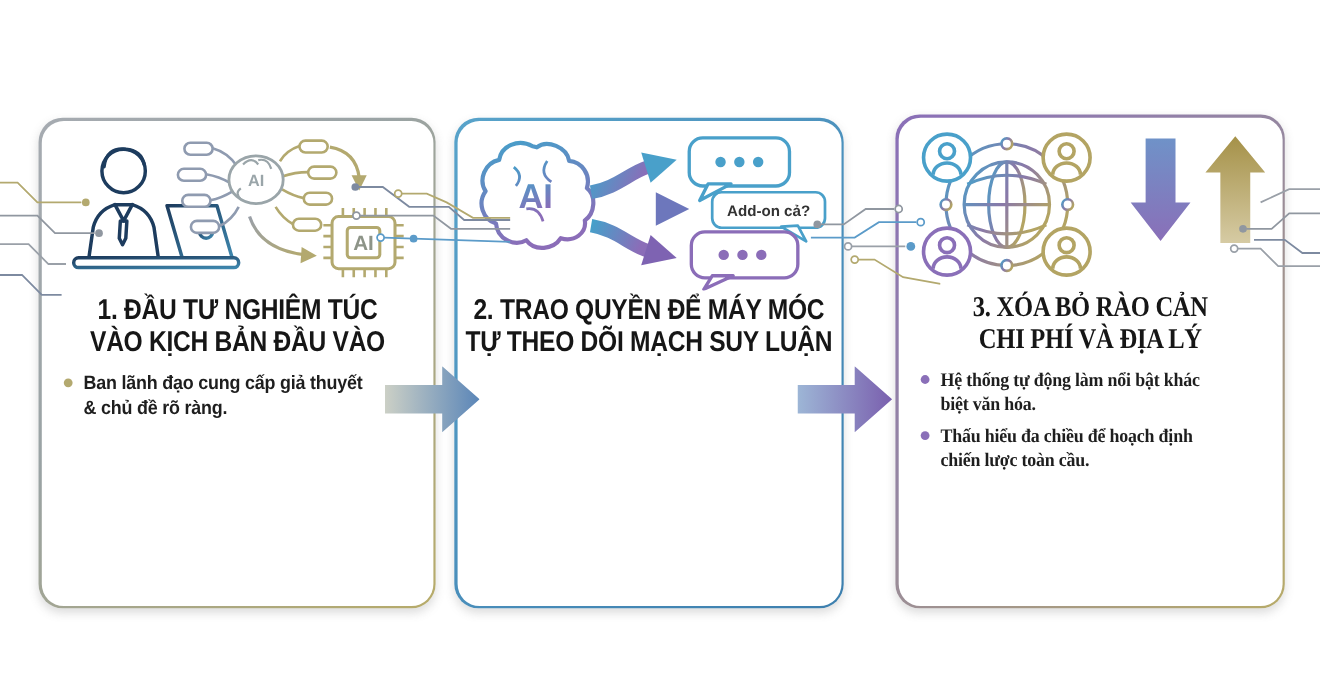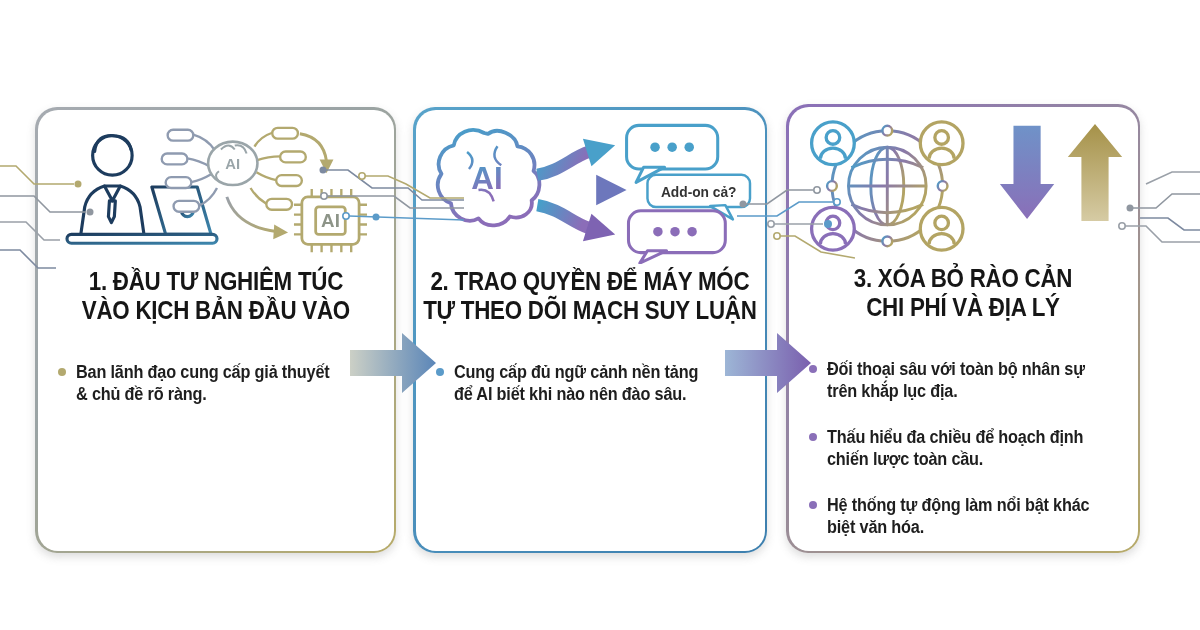--- a/index.html
+++ b/index.html
@@ -7,36 +7,36 @@
     position:relative; width:1200px; height:630px; overflow:hidden;
     background:#ffffff; font-family:"Liberation Sans", sans-serif;
   }
   
   .card { position:absolute; border-radius:22px; padding:2.5px;
           box-shadow:0 4px 9px rgba(100,100,100,.22); z-index:1; }
   .card1 { left:35px;  top:107px; width:356px; height:441px;
            background:linear-gradient(135deg,#a6abb1 0%,#9aa3a4 40%,#b7ab69 100%); }
   .card2 { left:413px; top:107px; width:349px; height:441px;
            background:linear-gradient(135deg,#58a3ca 0%,#4b90bc 50%,#3d7fae 100%); }
-  .card3 { left:786px; top:104px; width:349px; height:444px;
-           background:linear-gradient(135deg,#8a6fb8 0%,#9587a0 45%,#b7ab69 100%); }
+  .card3 { left:814px; top:104px; width:349px; height:444px;
+           background:linear-gradient(135deg,#8a6fb8 0%,#9587a0 45%,#b7ab69 100%);font-family:Liberation Serif, serif; }
   .card-inner {
     background:#ffffff; border-radius:20px; width:100%; height:100%;
     box-sizing:border-box; padding:4px 16px 0; display:flex;
     flex-direction:column; align-items:center;
   }
   .illus { height:150px; display:flex; align-items:center; justify-content:center; }
   .card-title {
     margin-top:3px; text-align:center; font-weight:bold; font-size:26px;
     line-height:1.13; color:#161616; letter-spacing:-.3px;
     transform:scaleX(.86); transform-origin:50% 0;
   }
   .title-line { white-space:nowrap; }
   .bullets { list-style:none; margin:12px 0 0; padding:0 0 0 4px; width:100%; }
-  .bullet { display:flex; margin-bottom:7px;margin-top:24px; }
+  .bullet { display:flex; margin-bottom:7px; }
   .dot { width:8px; height:8px; border-radius:50%; margin:7px 10px 0 2px; flex:none; }
   .card1 .dot { background:#b3a96f; }
   .card2 .dot { background:#5b9bc9; }
   .card3 .dot { background:#8a6fb8; }
   .bullet-text {
     font-size:17.5px; font-weight:bold; color:#1e1e1e; line-height:1.26;
     white-space:pre-line; letter-spacing:-.2px;
     transform:scaleX(.93); transform-origin:0 50%;
   }
   .flow-arrow { position:absolute; z-index:6; }
@@ -235,25 +235,20 @@
                 <circle cx="277" cy="124" r="5"></circle>
             </g>
           </g>
         </svg>
       </div>
       <div class="card-title">
         <div class="title-line">2. TRAO QUYỀN ĐỂ MÁY MÓC</div>
         <div class="title-line">TỰ THEO DÕI MẠCH SUY LUẬN</div>
       </div>
       <ul class="bullets">
-        <li class="bullet">
-          <span class="dot"></span>
-          <span class="bullet-text">Cung cấp đủ ngữ cảnh nền tảng
-để AI biết khi nào nên đào sâu.</span>
-        </li>
       </ul>
     </div>
   </div>
 
   <div class="card card3">
     <div class="card-inner">
       <div class="illus">
         <svg width="330" height="150" viewBox="0 0 340 152" fill="none">
           <defs>
             <linearGradient id="g3" x1="0" y1="0" x2="1" y2="0.6">
@@ -307,32 +302,27 @@
           <polygon points="306,12 334,46 320,46 320,112 292,112 292,46 278,46" fill="url(#g3u)"></polygon>
         </svg>
       </div>
       <div class="card-title">
         <div class="title-line">3. XÓA BỎ RÀO CẢN</div>
         <div class="title-line">CHI PHÍ VÀ ĐỊA LÝ</div>
       </div>
       <ul class="bullets">
         <li class="bullet">
           <span class="dot"></span>
-          <span class="bullet-text">Đối thoại sâu với toàn bộ nhân sự
-trên khắp lục địa.</span>
+          <span class="bullet-text">Hệ thống tự động làm nổi bật khác
+biệt văn hóa.</span>
         </li>
         <li class="bullet">
           <span class="dot"></span>
           <span class="bullet-text">Thấu hiểu đa chiều để hoạch định
 chiến lược toàn cầu.</span>
-        </li>
-        <li class="bullet">
-          <span class="dot"></span>
-          <span class="bullet-text">Hệ thống tự động làm nổi bật khác
-biệt văn hóa.</span>
         </li>
       </ul>
     </div>
   </div>
 
   <svg class="flow-arrow" style="left:350px;top:333px" width="86" height="60" viewBox="0 0 86 60">
     <defs>
       <linearGradient id="fa1" x1="0" y1="0" x2="1" y2="0">
         <stop offset="0" stop-color="#ccd0c6"></stop>
           <stop offset="1" stop-color="#5b86b8"></stop>

